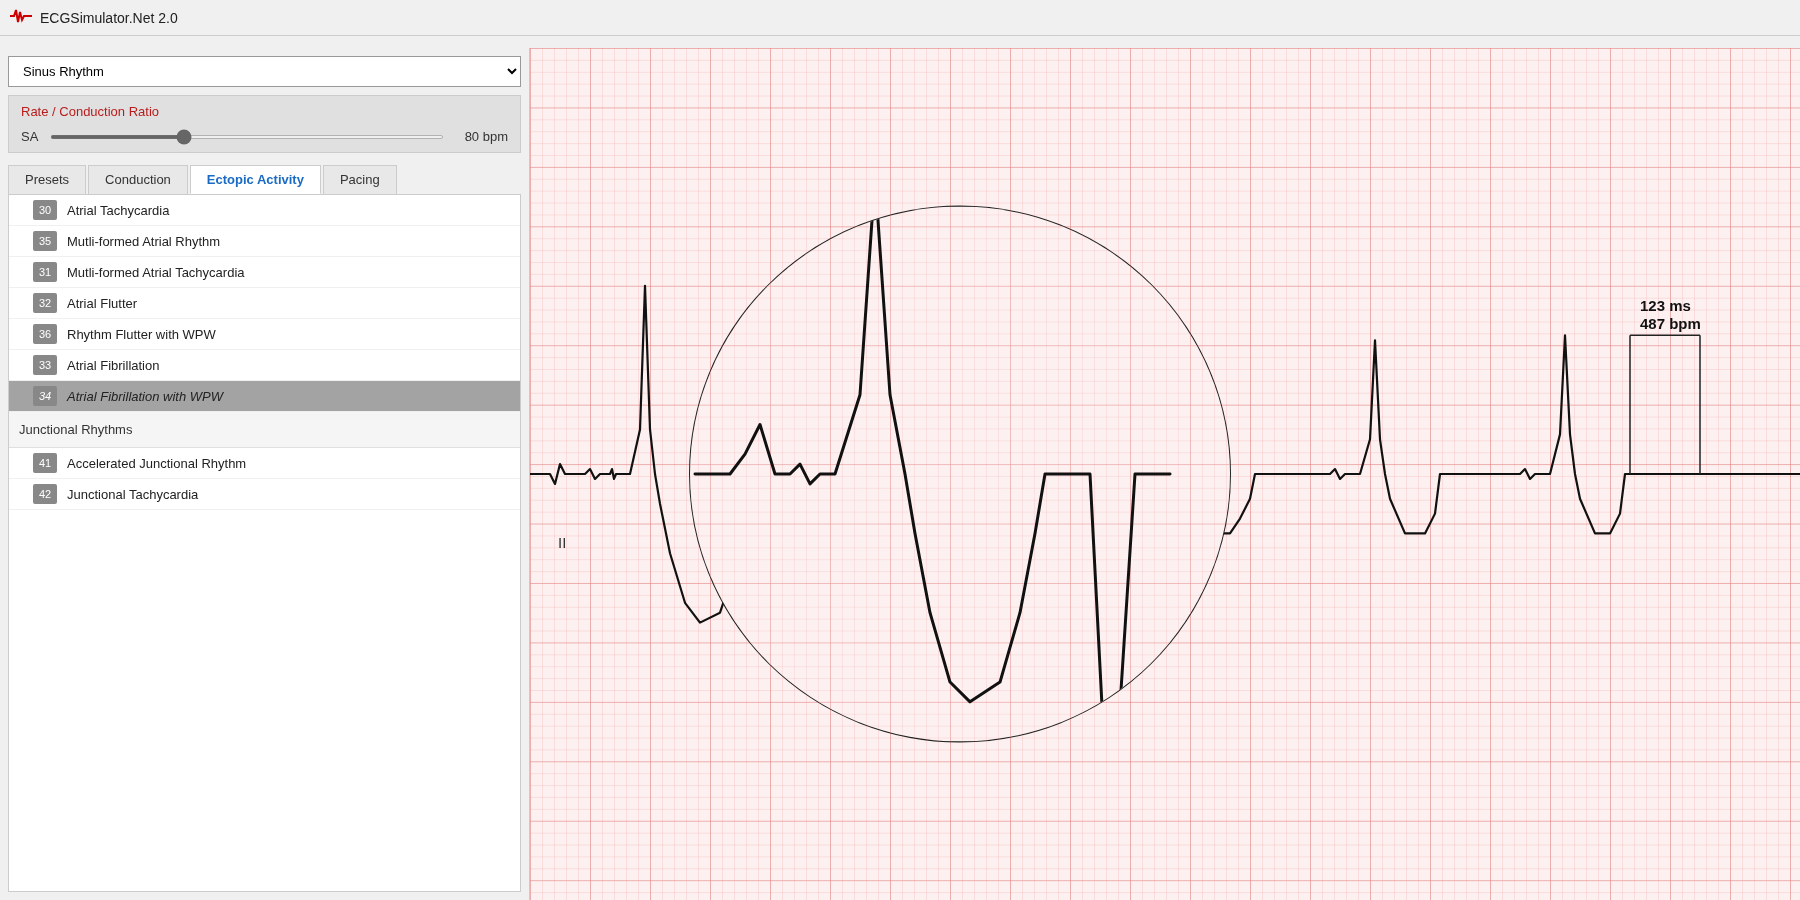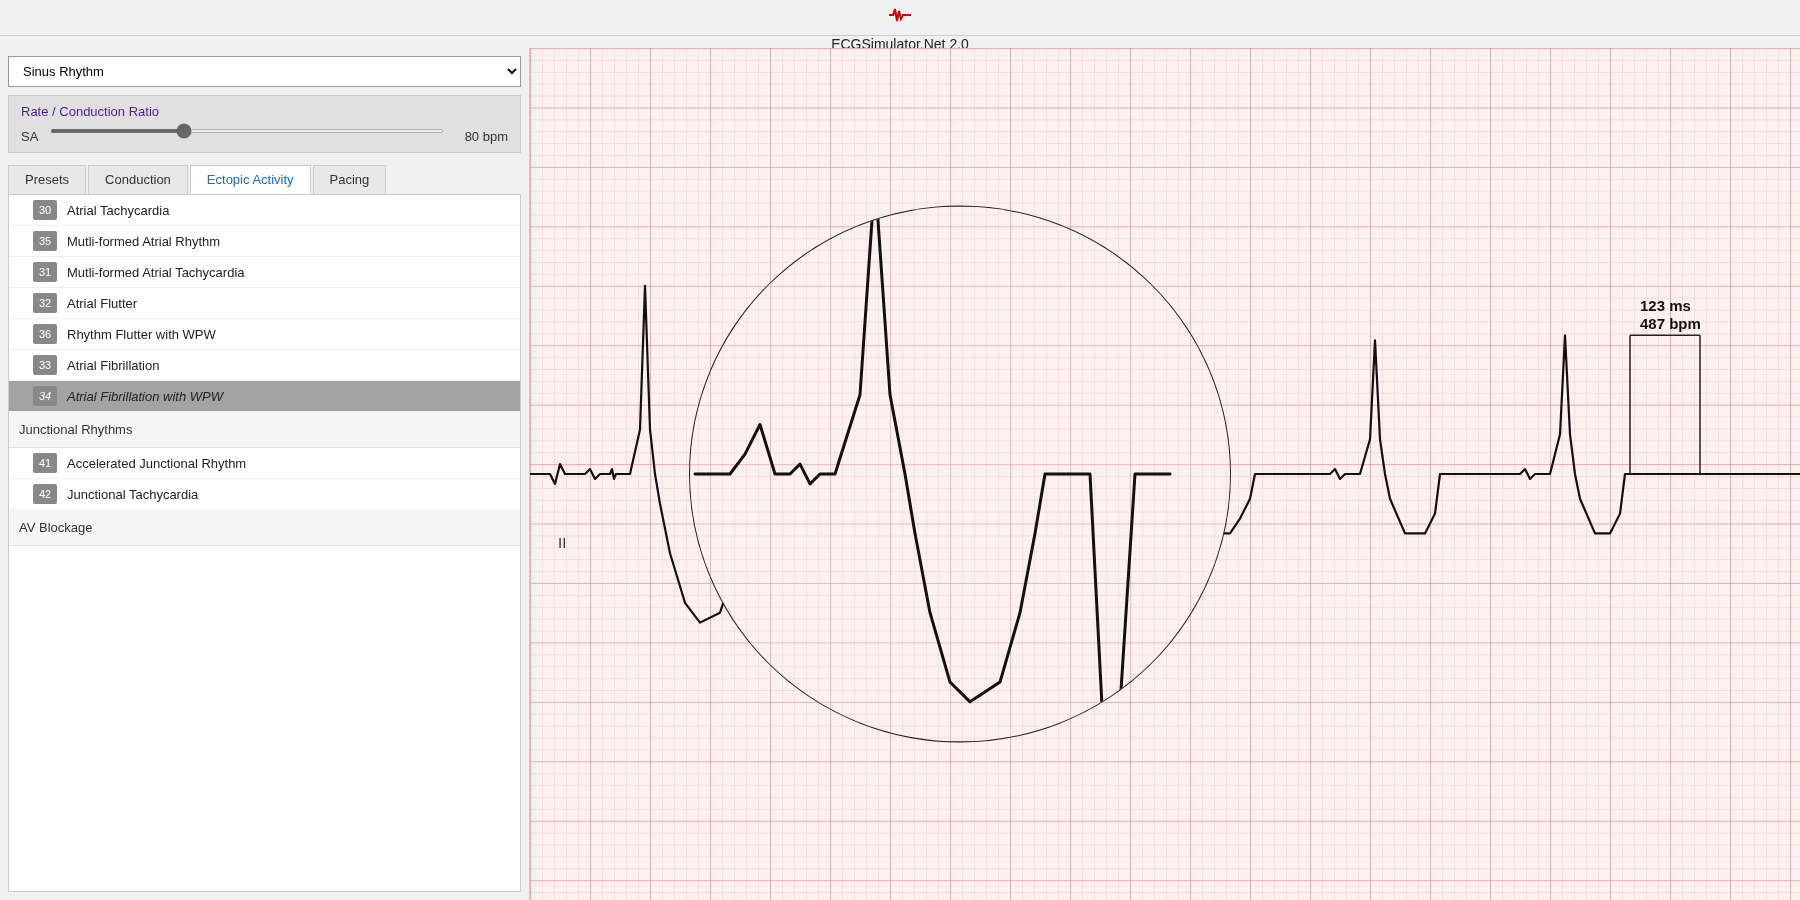--- a/index.html
+++ b/index.html
@@ -15,21 +15,20 @@
     }
     
     #titlebar {
       background: #f0f0f0;
       border-bottom: 1px solid #ccc;
       padding: 6px 10px;
       display: flex;
       align-items: center;
       gap: 8px;
       height: 36px;
-      flex-direction: column;
     }
     #titlebar .ecg-icon {
       color: #cc0000;
       font-size: 16px;
       font-weight: bold;
     }
     #titlebar .title-text {
       font-size: 14px;
       font-weight: normal;
       color: #222;
@@ -66,26 +65,26 @@
     
     #rate-section {
       background: #e0e0e0;
       margin: 4px 8px;
       padding: 8px 12px;
       border: 1px solid #ccc;
     }
     #rate-section .rate-title {
       font-size: 13px;
       font-weight: 500;
-      color: #4c1d95;
+      color: #b91c1c;
       margin-bottom: 10px;
     }
     #rate-row {
       display: flex;
-      align-items: flex-start;
+      align-items: center;
       gap: 4px;
     }
     #rate-row .rate-label {
       width: 25px;
       color: #333;
       font-size: 13px;
     }
     #rate-row input[type=range] {
       flex: 1;
       height: 4px;
@@ -110,20 +109,21 @@
       cursor: pointer;
       font-size: 13px;
       color: #333;
       border-bottom: none;
       margin-right: 2px;
     }
     .tab.active {
       background: white;
       color: #1a6bc4;
       border-bottom: 1px solid white;
+      font-weight: bold;
     }
     
     #list-container {
       flex: 1;
       overflow: hidden;
       margin: 0 8px 8px 8px;
       border: 1px solid #ccc;
       background: white;
       display: flex;
     }
@@ -257,21 +257,20 @@
           </div>
           <div class="list-group-header">Junctional Rhythms</div>
           <div class="list-item">
             <span class="item-num">41</span>
             <span class="item-label">Accelerated Junctional Rhythm</span>
           </div>
           <div class="list-item">
             <span class="item-num">42</span>
             <span class="item-label">Junctional Tachycardia</span>
           </div>
-          <div class="list-group-header">AV Blockage</div>
         </div>
     </div>
   </div>
 
   <div id="right-panel">
     <svg id="ecg-canvas" viewBox="0 0 1270 860" preserveAspectRatio="none">
 
       <rect width="1270" height="860" fill="#fdf0f0"></rect>
 
       <defs>

